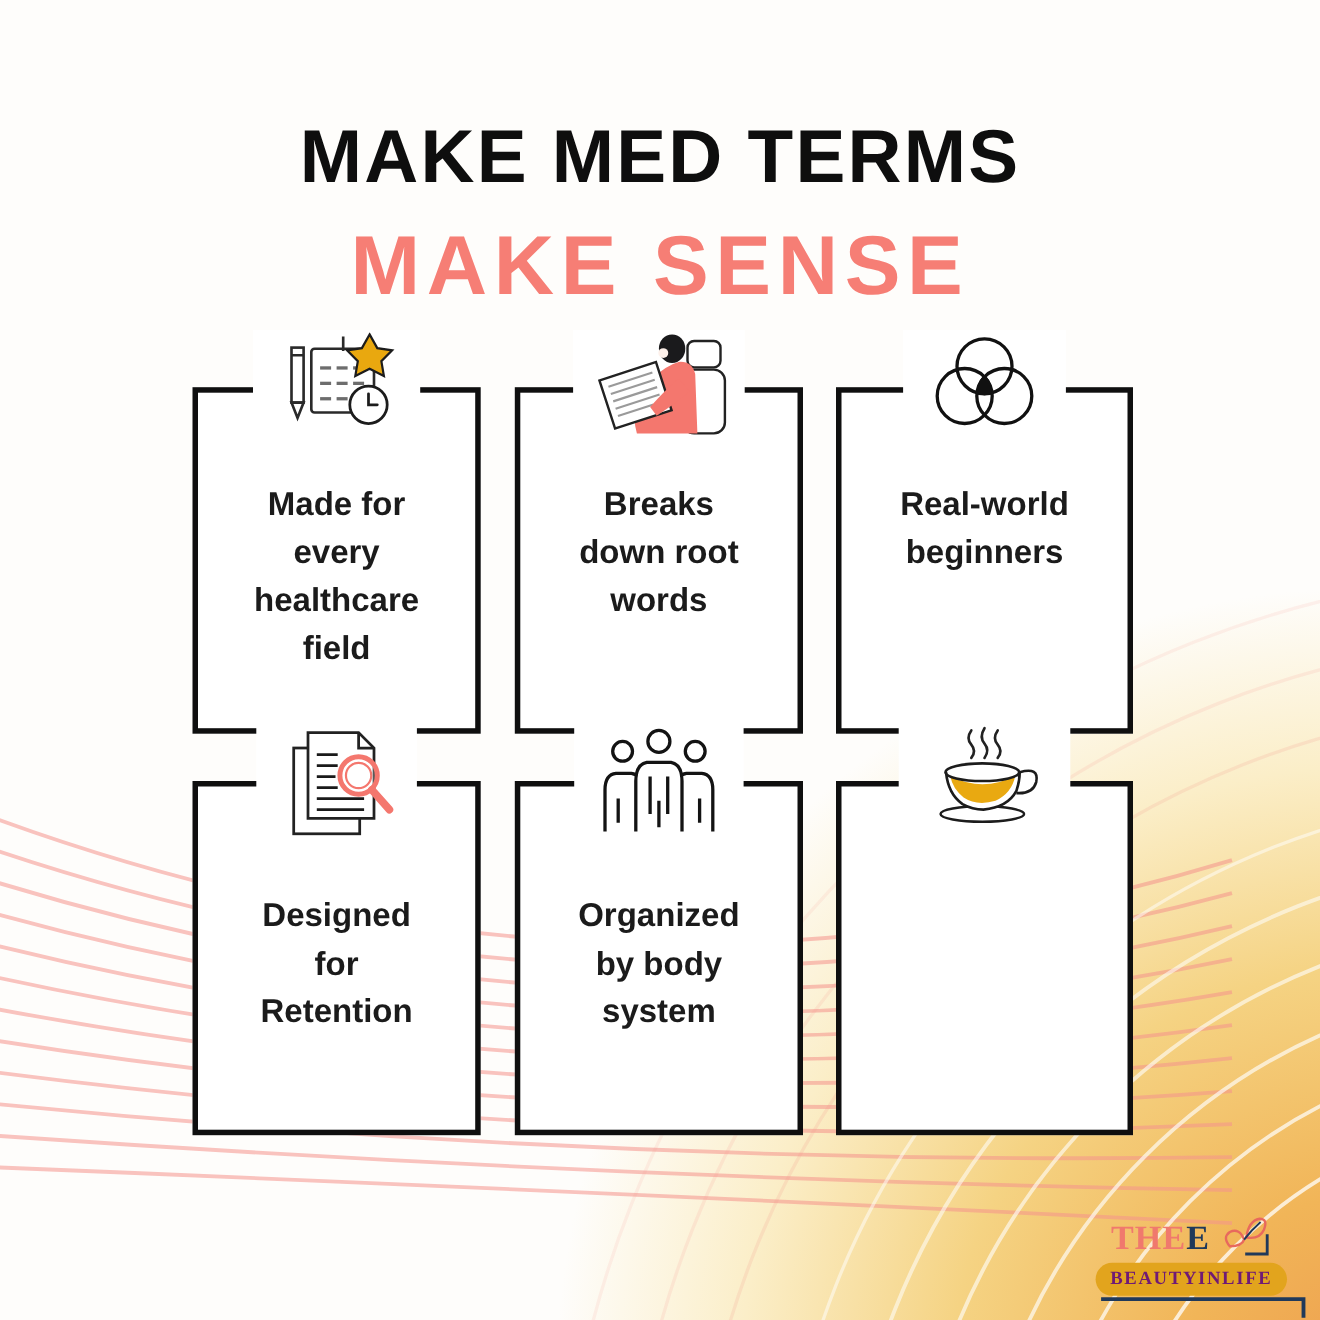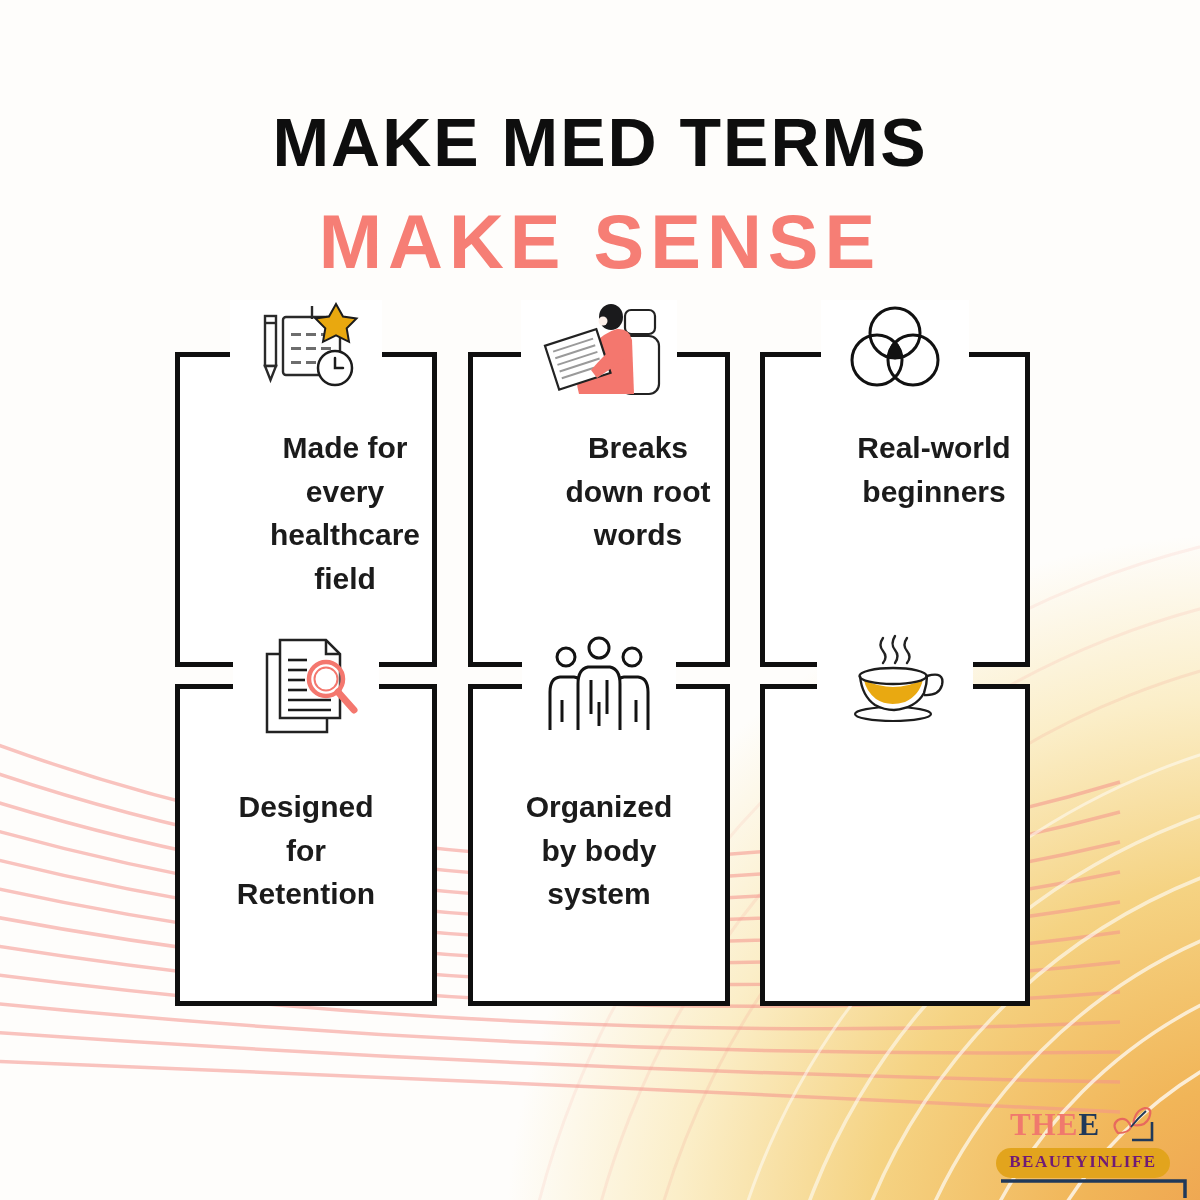--- a/index.html
+++ b/index.html
@@ -28,41 +28,41 @@
     color:#f67e75;margin:0;
   }
 
   .card{
     position:absolute;
     background:#ffffff;
     border:5px solid #0f0f0f;
     box-sizing:border-box;
   }
   .card.r1{top:352px;height:315px;}
-  .card.r2{top:684px;height:322px;text-decoration:underline;}
+  .card.r2{top:710px;height:322px;text-decoration:underline;}
   .card.c1{left:175px;width:262px;}
   .card.c2{left:468px;width:262px;}
   .card.c3{left:760px;width:270px;}
 
   .icon-patch{
     position:absolute;
     left:50%;top:-57px;
     transform:translateX(-50%);
     background:#ffffff;
     padding:2px 14px;
     line-height:0;
   }
   .card-label{
     position:absolute;left:0;width:100%;
     text-align:center;
     font-size:30px;font-weight:700;line-height:1.45;
     color:#1b1b1b;
     white-space:pre-line;
   }
-  .card.r1 .card-label{top:69px;padding-left:39px;}
+  .card.r1 .card-label{top:80px;}
   .card.r2 .card-label{top:96px;}
 
   .logo{
     position:absolute;left:975px;top:1100px;width:216px;
   }
   .logo-top{
     display:flex;align-items:center;justify-content:center;gap:8px;
     height:48px;
   }
   .logo-word{

